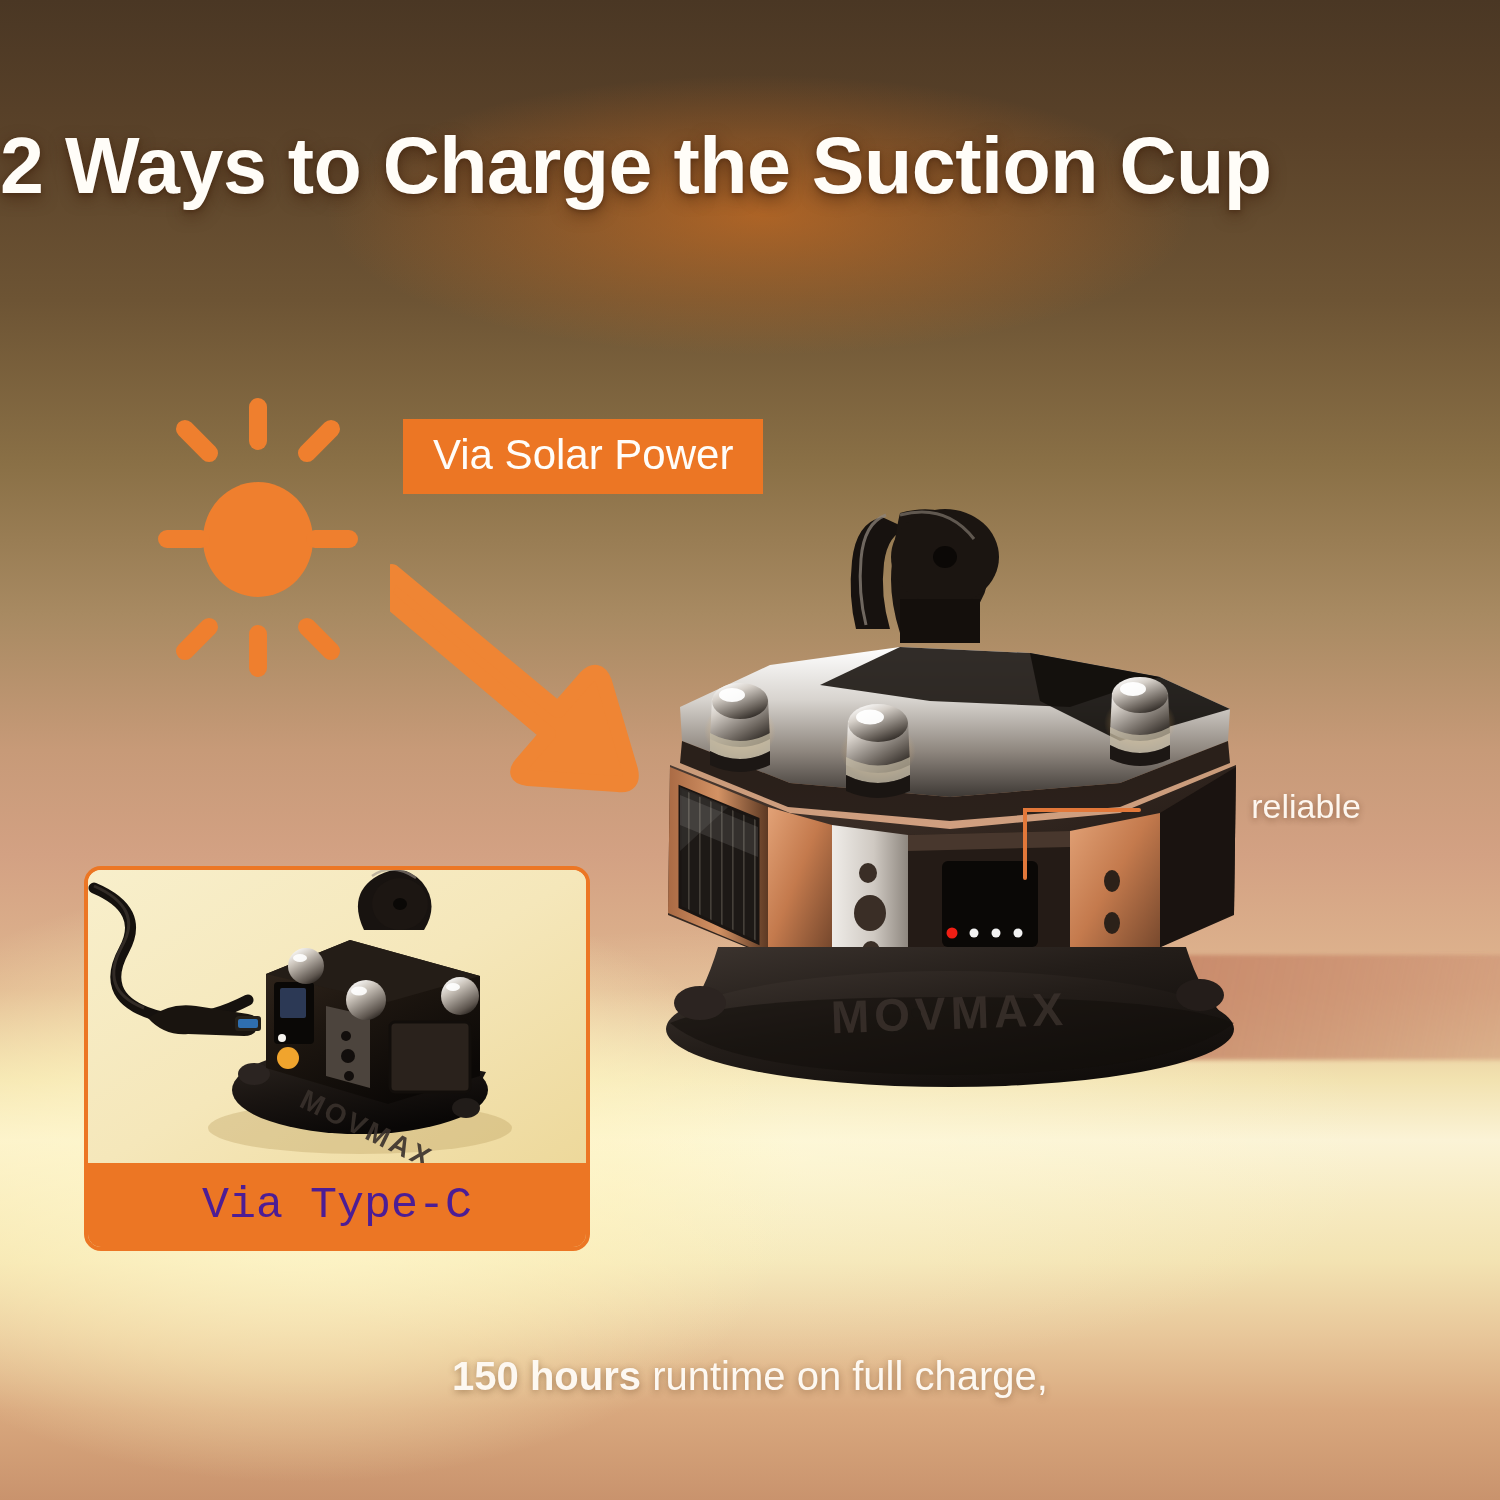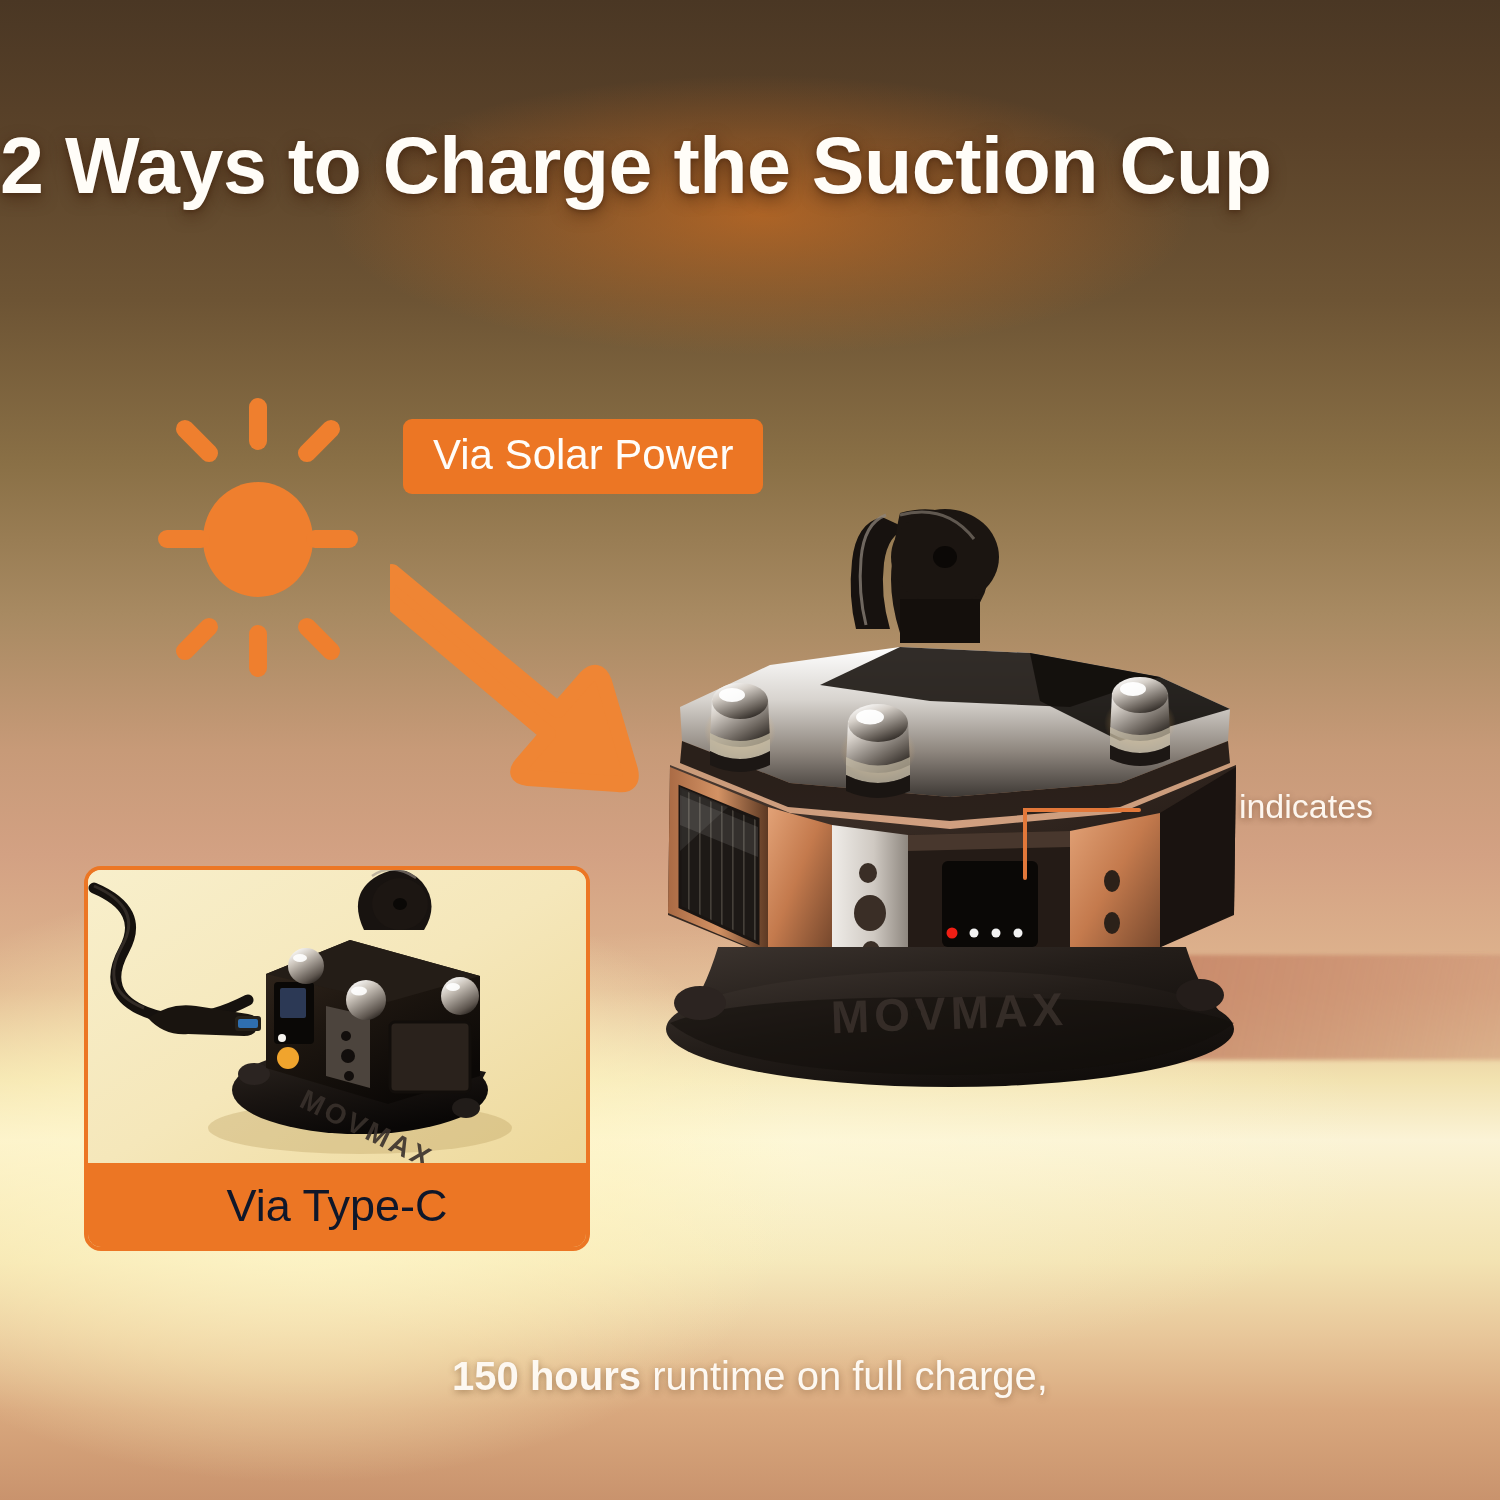--- a/index.html
+++ b/index.html
@@ -53,21 +53,21 @@
   .sun{position:absolute;left:118px;top:392px;width:280px;height:275px;}
   .sun-core{
     position:absolute;left:85px;top:90px;width:110px;height:115px;border-radius:50%;
     background:#ef7f2e;
   }
   .ray{position:absolute;background:#ef7f2e;border-radius:9px;}
 
   
   .badge-solar{
     position:absolute;left:403px;top:419px;
-    padding:15px 30px 18px 30px;border-radius:9px;background:#ec7624;
+    padding:15px 30px 18px 30px;border-radius:0;background:#ec7624;
     color:#fffdf9;font-size:42px;line-height:1;white-space:nowrap;
   }
 
   
   .arrow{position:absolute;left:390px;top:560px;width:290px;height:260px;}
 
   
   .callout{
     position:absolute;left:1136px;top:785px;width:340px;
     color:#fdf6ee;font-size:34px;line-height:1.26;text-align:center;
@@ -86,21 +86,21 @@
   
   .inset{
     position:absolute;left:84px;top:866px;width:506px;height:385px;
     border:4px solid #ec7624;border-radius:17px;overflow:hidden;
     background:linear-gradient(150deg,#f6e9c2 0%,#f7ecc9 35%,#f3e2ae 68%,#eed99c 100%);
   }
   .inset-photo{position:absolute;left:0;top:0;width:498px;height:300px;overflow:hidden;}
   .inset-foot{
     position:absolute;left:0;bottom:0;width:498px;height:84px;background:#ec7624;
     display:flex;align-items:center;justify-content:center;
-    color:#0f172a;font-size:45px;line-height:1;
+    color:#4c1d95;font-size:45px;line-height:1;font-family:Liberation Mono, monospace;
   }
 
   
   .product{position:absolute;left:600px;top:495px;width:700px;height:620px;}
 </style>
 </head>
 <body>
 
 <div class="stage">
 
@@ -293,21 +293,21 @@
       <circle cx="316" cy="518" r="5" fill="#1a1512" opacity=".9"></circle>
     </svg>
   </div>
 
   <div class="leader">
     <svg width="120" height="82" viewBox="0 0 120 82">
       <path d="M4 80 L4 12 L118 12" fill="none" stroke="#e2783a" stroke-width="4" stroke-linecap="round"></path>
     </svg>
   </div>
   <div class="callout">
-    <div>indicates</div>
+    <div>reliable</div>
   </div>
 
   <div class="inset">
     <div class="inset-photo">
       <svg width="498" height="300" viewBox="0 0 498 300">
         <defs>
           <linearGradient id="insetBg" x1="0" y1="0" x2="1" y2="1">
             <stop offset="0" stop-color="#f8efcb"></stop>
               <stop offset="0.5" stop-color="#f5e7ba"></stop>
             <stop offset="1" stop-color="#edd89a"></stop>

